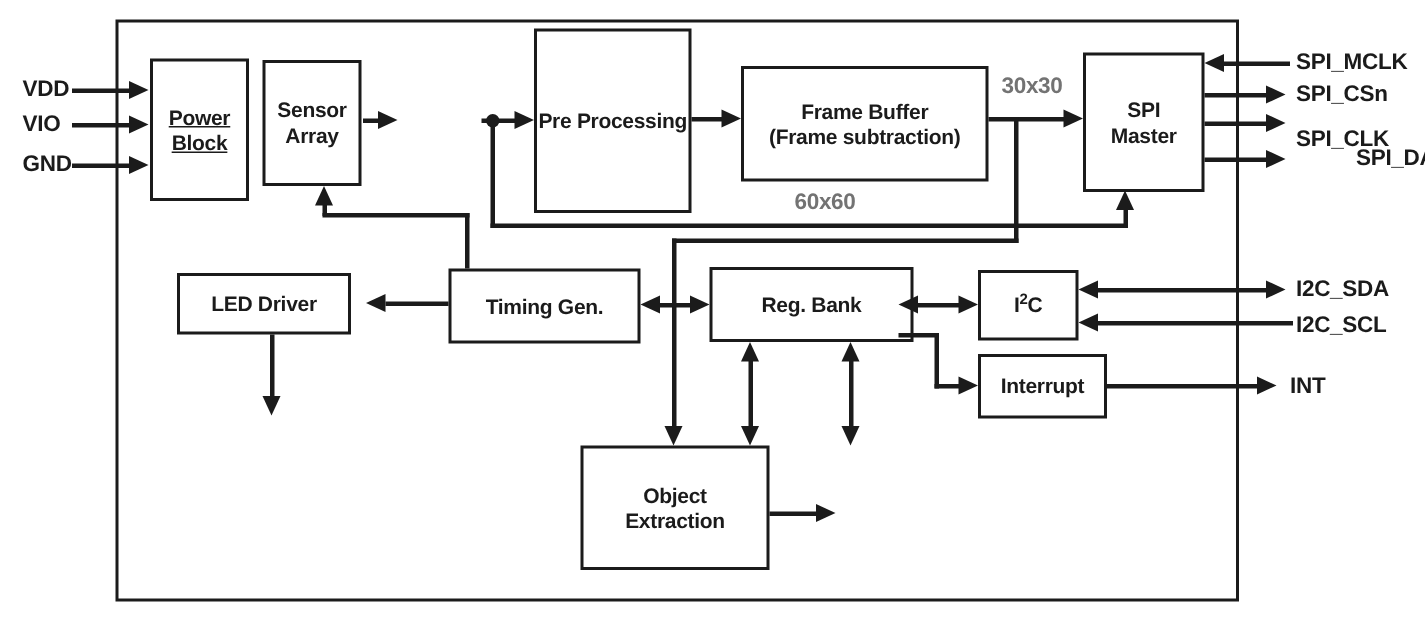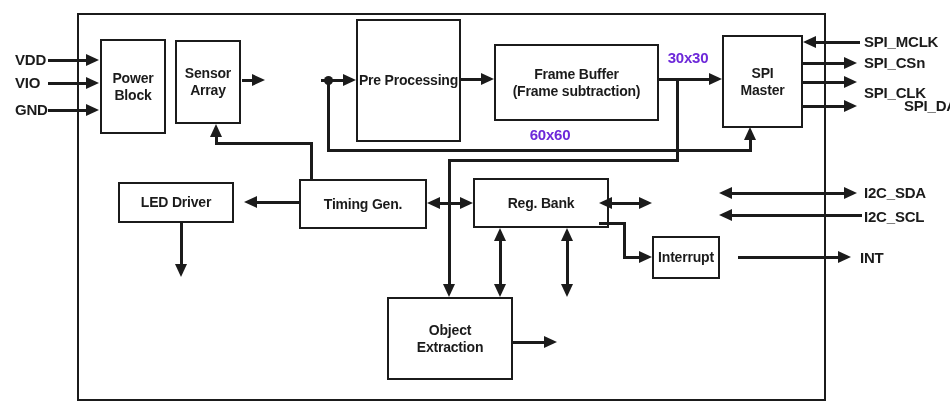--- a/index.html
+++ b/index.html
@@ -20,21 +20,21 @@
   .h{position:absolute;height:3px;background:#1b1b1b;}
   .v{position:absolute;width:3px;background:#1b1b1b;}
   .ar{position:absolute;width:0;height:0;border-top:6px solid transparent;border-bottom:6px solid transparent;border-left:13px solid #1b1b1b;}
   .al{position:absolute;width:0;height:0;border-top:6px solid transparent;border-bottom:6px solid transparent;border-right:13px solid #1b1b1b;}
   .au{position:absolute;width:0;height:0;border-left:6px solid transparent;border-right:6px solid transparent;border-bottom:13px solid #1b1b1b;}
   .ad{position:absolute;width:0;height:0;border-left:6px solid transparent;border-right:6px solid transparent;border-top:13px solid #1b1b1b;}
   .lbl{
     position:absolute;font-weight:700;font-size:15px;line-height:18px;
     color:#1b1b1b;letter-spacing:-0.2px;white-space:nowrap;
   }
-  .buslbl{position:absolute;font-weight:700;font-size:15px;line-height:16px;color:#6d28d9;text-align:center;letter-spacing:-0.2px;}
+  .buslbl{position:absolute;font-weight:700;font-size:15px;line-height:16px;color:#737373;text-align:center;letter-spacing:-0.2px;}
   .dot{position:absolute;width:9px;height:9px;border-radius:50%;background:#1b1b1b;}
   sup{font-size:10px;line-height:0;}
 </style>
 </head>
 <body>
 
 <div id="canvas">
 
   <div class="chip" style="left:77px;top:13px;width:749px;height:388px;"></div>
 
@@ -43,21 +43,21 @@
   <div class="ar" style="left:86px;top:54px;"></div>
 
   <div class="lbl" style="left:15px;top:74px;">VIO</div>
   <div class="h" style="left:48px;top:82px;width:39px;"></div>
   <div class="ar" style="left:86px;top:77px;"></div>
 
   <div class="lbl" style="left:15px;top:101px;">GND</div>
   <div class="h" style="left:48px;top:109px;width:39px;"></div>
   <div class="ar" style="left:86px;top:104px;"></div>
 
-  <div class="blk" style="left:100px;top:39px;width:66px;height:95px;">
+  <div class="blk" style="left:100px;top:39px;width:66px;height:95px;text-decoration:underline;">
     <span>Power</span>
     <span>Block</span>
   </div>
 
   <div class="blk" style="left:175px;top:40px;width:66px;height:84px;">
     <span>Sensor</span>
     <span>Array</span>
   </div>
 
 
@@ -81,22 +81,25 @@
 
 
   <div class="blk" style="left:299px;top:179px;width:128px;height:50px;">
     <span>Timing Gen.</span>
   </div>
 
   <div class="blk" style="left:473px;top:178px;width:136px;height:50px;">
     <span>Reg. Bank</span>
   </div>
 
+  <div class="blk" style="left:652px;top:180px;width:67px;height:47px;">
+    <span style="display:inline;"><span style="display:inline;">I</span><sup>2</sup><span style="display:inline;">C</span></span>
+  </div>
 
-  <div class="blk" style="left:652px;top:236px;width:68px;height:43px;">
+  <div class="blk" style="left:652px;top:236px;width:86px;height:43px;">
     <span>Interrupt</span>
   </div>
 
   <div class="blk" style="left:387px;top:297px;width:126px;height:83px;">
     <span>Object</span>
     <span>Extraction</span>
   </div>
 
 
   <div class="h" style="left:242px;top:79px;width:12px;"></div>

